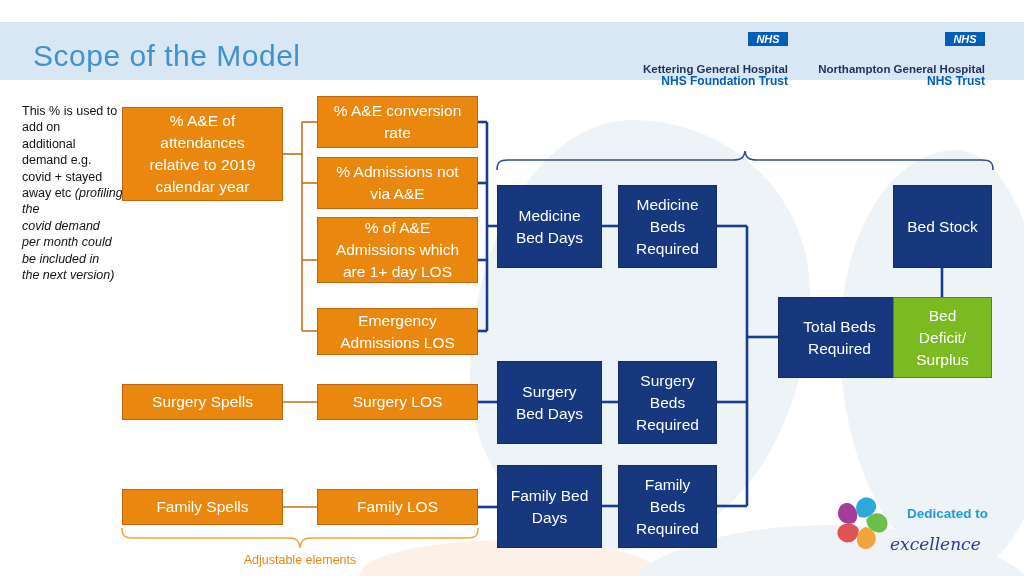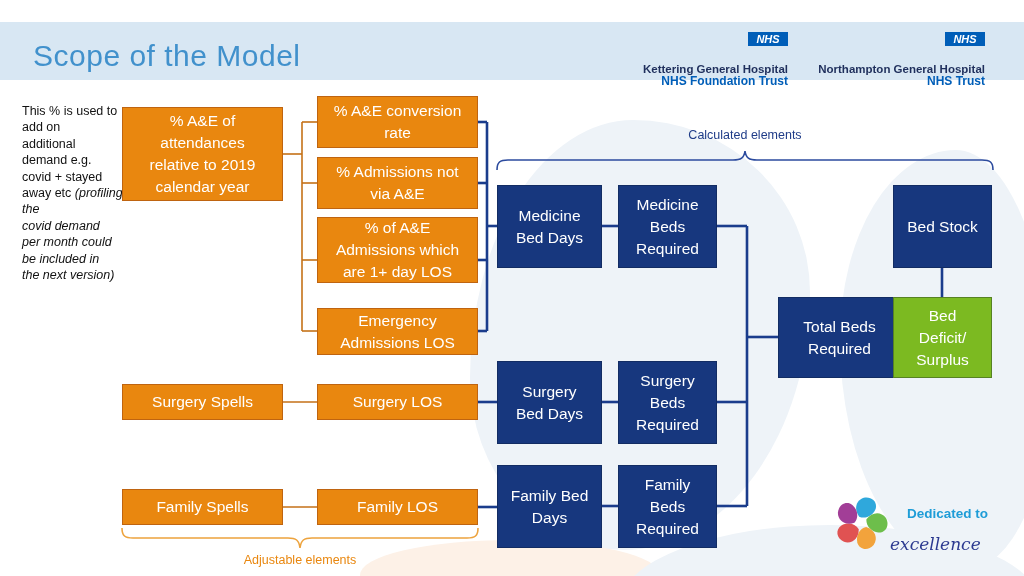--- a/index.html
+++ b/index.html
@@ -126,21 +126,20 @@
       <path d="M942,268 V297"></path>
     </g>
 
     <path d="M497,170 C497,162 500,160 508,160 L733,160 C741,160 744,158 745,151
              C746,158 749,160 757,160 L982,160 C990,160 993,162 993,170" stroke="#2c4b9e" stroke-width="1.6" fill="none"></path>
 
     <path d="M122,528 C122,536 125,538 133,538 L288,538 C296,538 299,540 300,548
              C301,540 304,538 312,538 L467,538 C475,538 478,536 478,528" stroke="#eda33d" stroke-width="1.6" fill="none"></path>
   </svg>
 
-  <div id="label-calculated">Calculated elements</div>
   <div id="label-adjustable">Adjustable elements</div>
 
   <div class="box orange" style="left:122px;top:107px;width:161px;height:94px;">% A&amp;E of
 attendances
 relative to 2019
 calendar year</div>
   <div class="box orange" style="left:122px;top:384px;width:161px;height:36px;">Surgery Spells</div>
   <div class="box orange" style="left:122px;top:489px;width:161px;height:36px;">Family Spells</div>
 
   <div class="box orange" style="left:317px;top:96px;width:161px;height:52px;">% A&amp;E conversion

